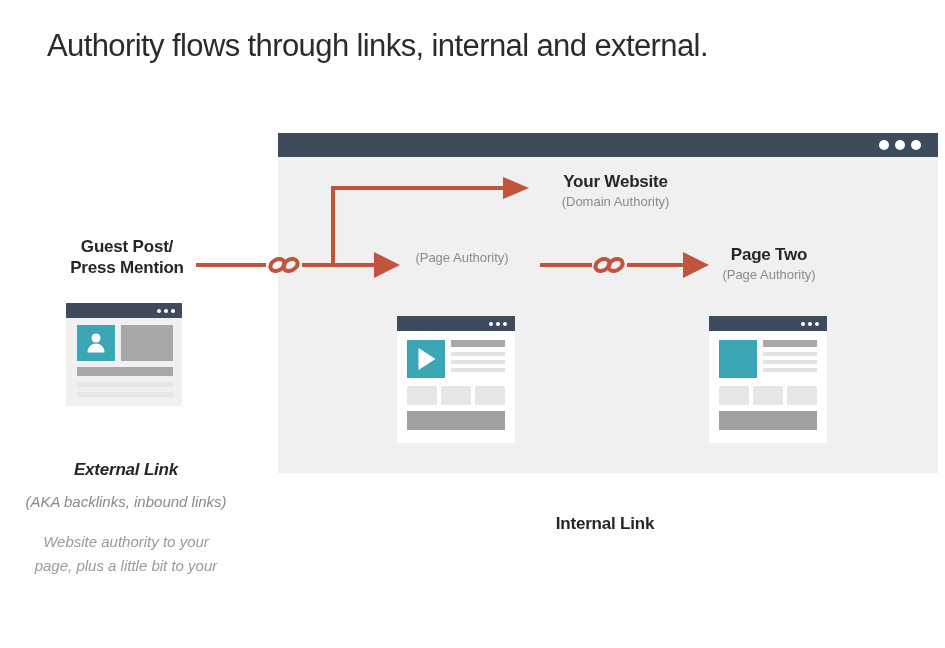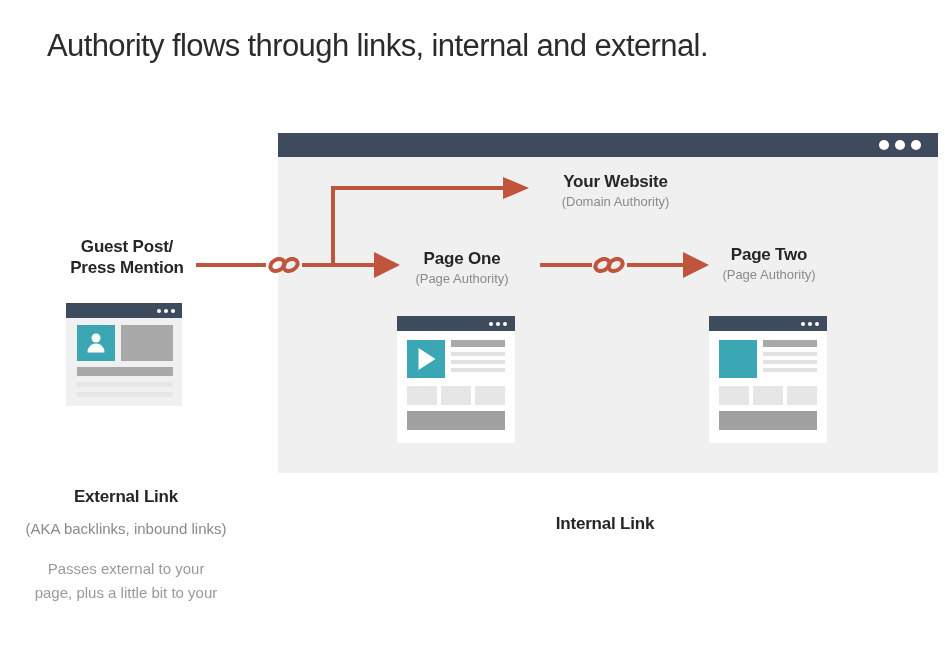--- a/index.html
+++ b/index.html
@@ -198,21 +198,21 @@
     color: #8a8a8a;
     line-height: 23px;
     margin-top: 9px;
   }
   .caption .body {
     font-size: 15px;
     color: #9a9a9a;
     line-height: 24px;
     margin-top: 17px;
   }
-  #caption-external { left: 6px; top: 485px; width: 240px; }
+  #caption-external { left: 6px; top: 458px; width: 240px; font-style: italic; }
   #caption-internal { left: 370px; top: 512px; width: 470px; }
   #caption-internal .body { margin-top: 22px; }
 </style>
 </head>
 <body>
 
 <div class="page-title">Authority flows through links, internal and external.</div>
 
 <div class="browser-panel">
   <div class="browser-titlebar">
@@ -258,21 +258,20 @@
   <div class="main">Guest Post/</div>
   <div class="main">Press Mention</div>
 </div>
 
 <div class="node-label" id="label-your-website">
   <div class="main">Your Website</div>
   <div class="sub">(Domain Authority)</div>
 </div>
 
 <div class="node-label" id="label-page-one">
-  <div class="main">Page One</div>
   <div class="sub">(Page Authority)</div>
 </div>
 
 <div class="node-label" id="label-page-two">
   <div class="main">Page Two</div>
   <div class="sub">(Page Authority)</div>
 </div>
 
 <div class="mockup" id="mockup-guest">
   <div class="bar">
@@ -331,20 +330,20 @@
   <div class="blk" style="left:10px; top:70px; width:30px; height:19px; background:#e6e6e6;"></div>
   <div class="blk" style="left:44px; top:70px; width:30px; height:19px; background:#e6e6e6;"></div>
   <div class="blk" style="left:78px; top:70px; width:30px; height:19px; background:#e6e6e6;"></div>
   <div class="blk" style="left:10px; top:95px; width:98px; height:19px; background:#a0a0a0;"></div>
 </div>
 
 <div class="caption" id="caption-external">
   <div class="head">External Link</div>
   <div class="sub">(AKA backlinks, inbound links)</div>
   <div class="body">
-    <div>Passes external to your</div>
+    <div>Website authority to your</div>
     <div>page, plus a little bit to your</div>
   </div>
 </div>
 
 <div class="caption" id="caption-internal">
   <div class="head">Internal Link</div>
 </div>
 
 </body></html>

